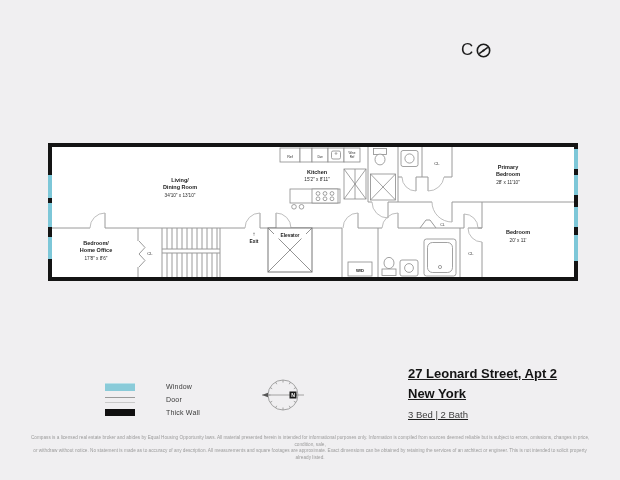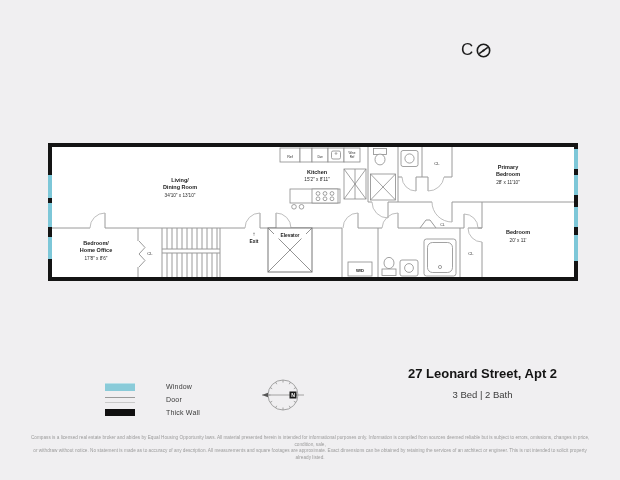--- a/index.html
+++ b/index.html
@@ -15,24 +15,24 @@
   .legend{position:absolute;left:105px;top:380px;}
   .legend-row{display:flex;align-items:center;height:13px;}
   .legend-swatch{width:30px;margin-right:31px;}
   .sw-window{height:7px;background:#8acbd9;border-top:1px solid #b9e0e8;}
   .sw-door{height:4px;border-top:1px solid #9a9a9a;border-bottom:1px solid #c9c9c9;}
   .sw-wall{height:7px;background:#101010;}
   .legend-label{font-size:7px;color:#3a3a3a;letter-spacing:.2px;}
   
   .rose{position:absolute;left:259px;top:371px;}
   
-  .listing{position:absolute;left:408px;top:366px;}
+  .listing{position:absolute;left:408px;top:366px;text-decoration:underline;}
   .listing .addr{font-size:13px;font-weight:700;color:#141414;}
   .listing .city{font-size:13px;font-weight:700;color:#141414;margin-top:5px;}
-  .listing .meta{font-size:9.5px;color:#3c3c3c;margin-top:8px;text-align:center;}
+  .listing .meta{font-size:9.5px;color:#3c3c3c;margin-top:8px;}
   
   .disclaimer{position:absolute;left:30px;top:434px;width:560px;height:20px;overflow:visible;}
   .disclaimer .inner{width:1192px;transform:scale(0.47);transform-origin:0 0;
         font-size:10px;line-height:1.45;text-align:center;color:#9b9b9b;}
   
   text{font-family:"Liberation Sans",sans-serif;}
   .room-name{font-size:5.5px;font-weight:700;fill:#1b1b1b;}
   .room-dims{font-size:4.7px;fill:#2b2b2b;}
   .lbl{font-size:4.8px;font-weight:700;fill:#1b1b1b;}
   .cl{font-size:4.2px;font-weight:500;fill:#2b2b2b;}
@@ -227,20 +227,21 @@
       <line x1="34.8" y1="30.25" x2="37" y2="31.5"></line>
     </g>
     <line x1="3" y1="24" x2="45" y2="24" stroke="#9a9a9a" stroke-width="0.9"></line>
     <polygon points="3,24 9,21.8 9,26.2" fill="#555555"></polygon>
     <rect x="30.5" y="20.5" width="7" height="7" fill="#1a1a1a"></rect>
     <text x="34" y="26" text-anchor="middle" font-size="5.2" fill="#ffffff" font-weight="700">N</text>
   </svg>
 
   <div class="listing">
     <div class="addr">27 Leonard Street, Apt 2</div>
+    <div class="city">New York</div>
     <div class="meta">3 Bed | 2 Bath</div>
   </div>
 
   <div class="disclaimer">
     <div class="inner">
       <div>Compass is a licensed real estate broker and abides by Equal Housing Opportunity laws. All material presented herein is intended for informational purposes only. Information is compiled from sources deemed reliable but is subject to errors, omissions, changes in price, condition, sale,</div>
       <div>or withdraw without notice. No statement is made as to accuracy of any description. All measurements and square footages are approximate. Exact dimensions can be obtained by retaining the services of an architect or engineer. This is not intended to solicit property already listed.</div>
     </div>
   </div>
 

